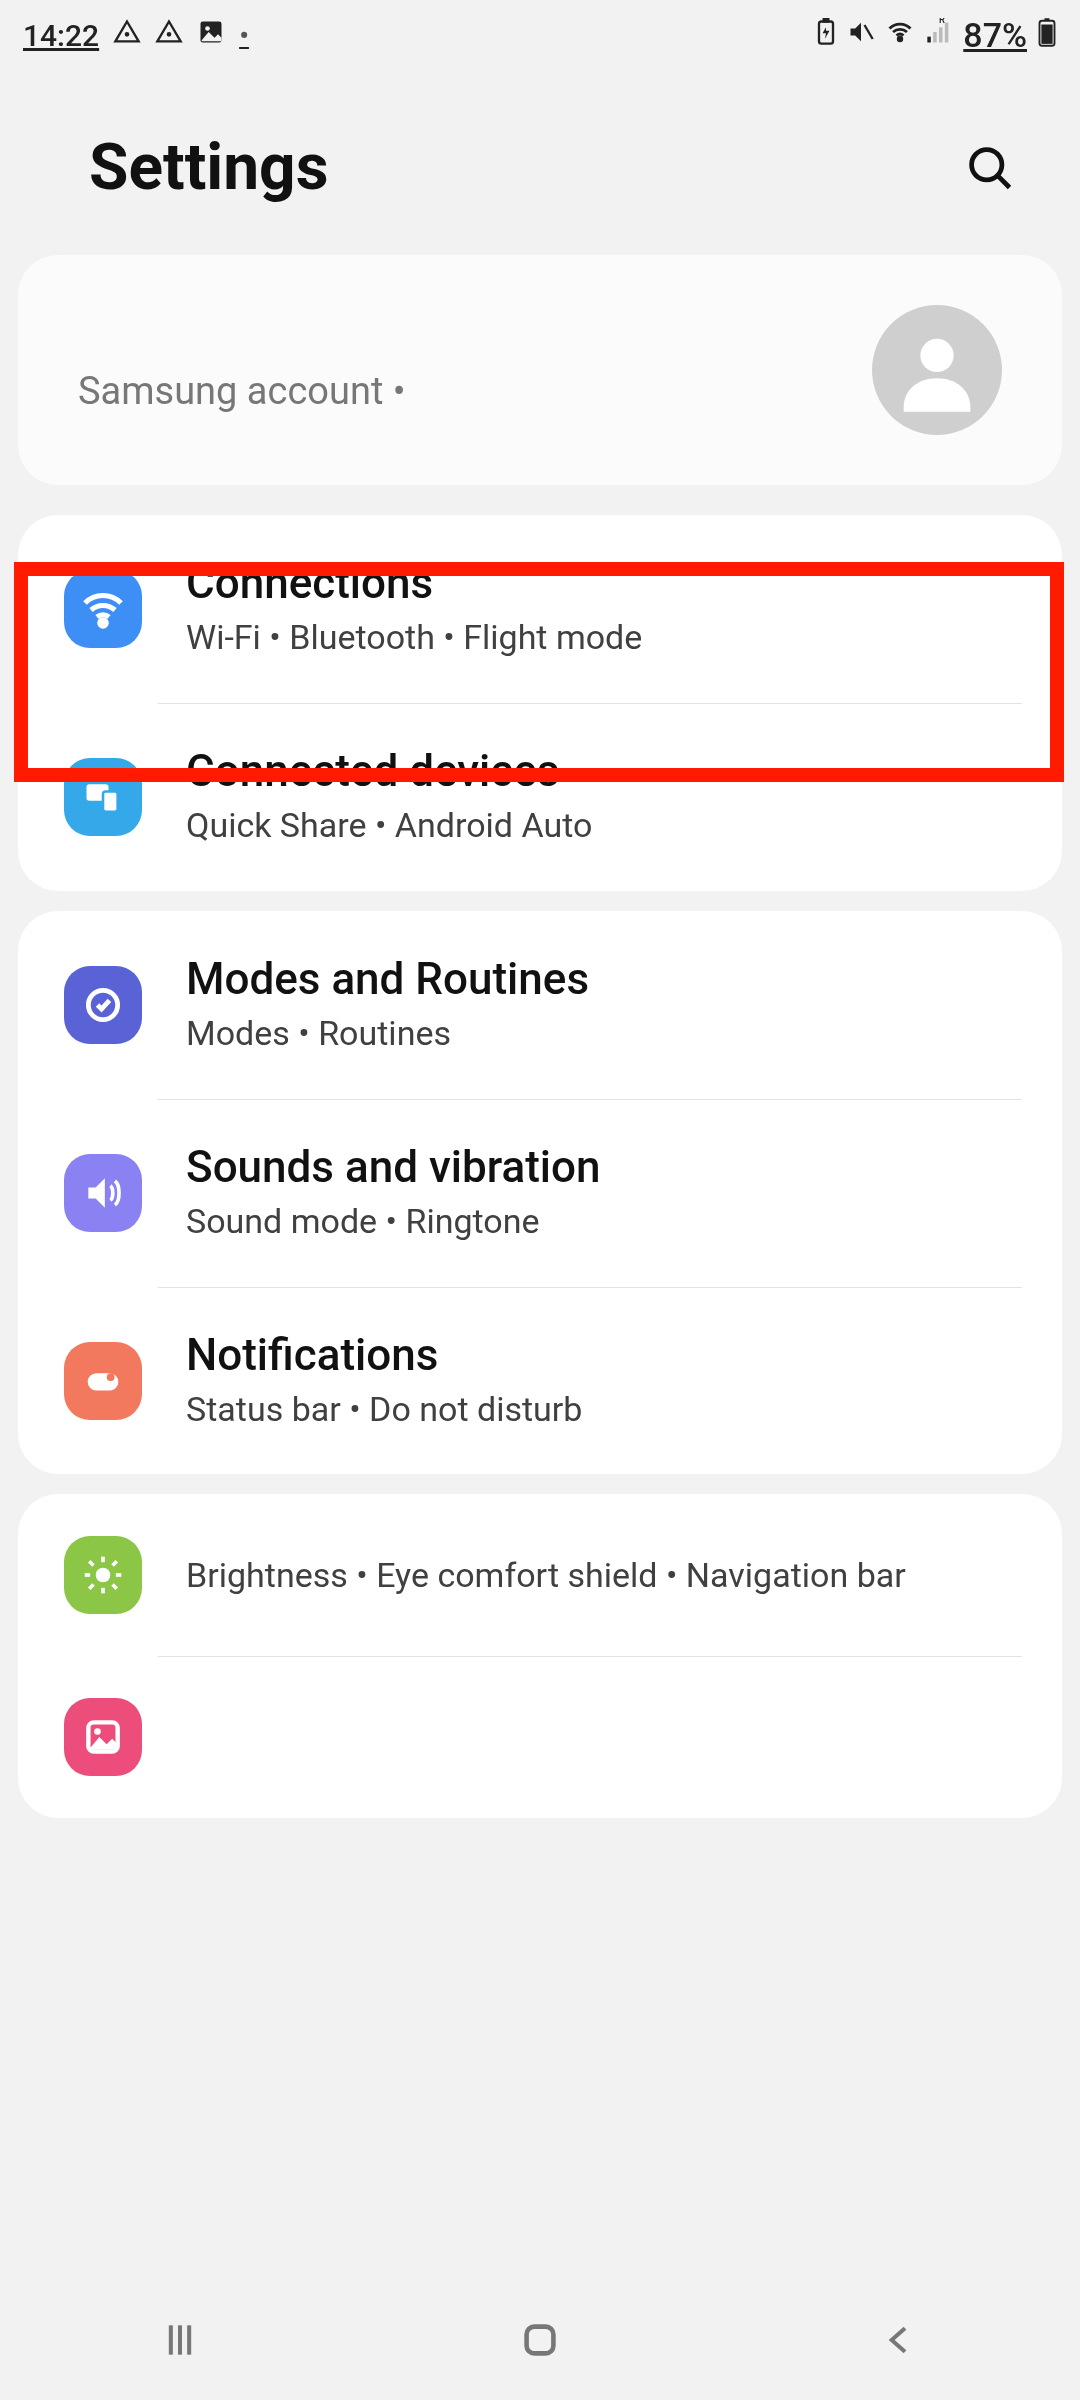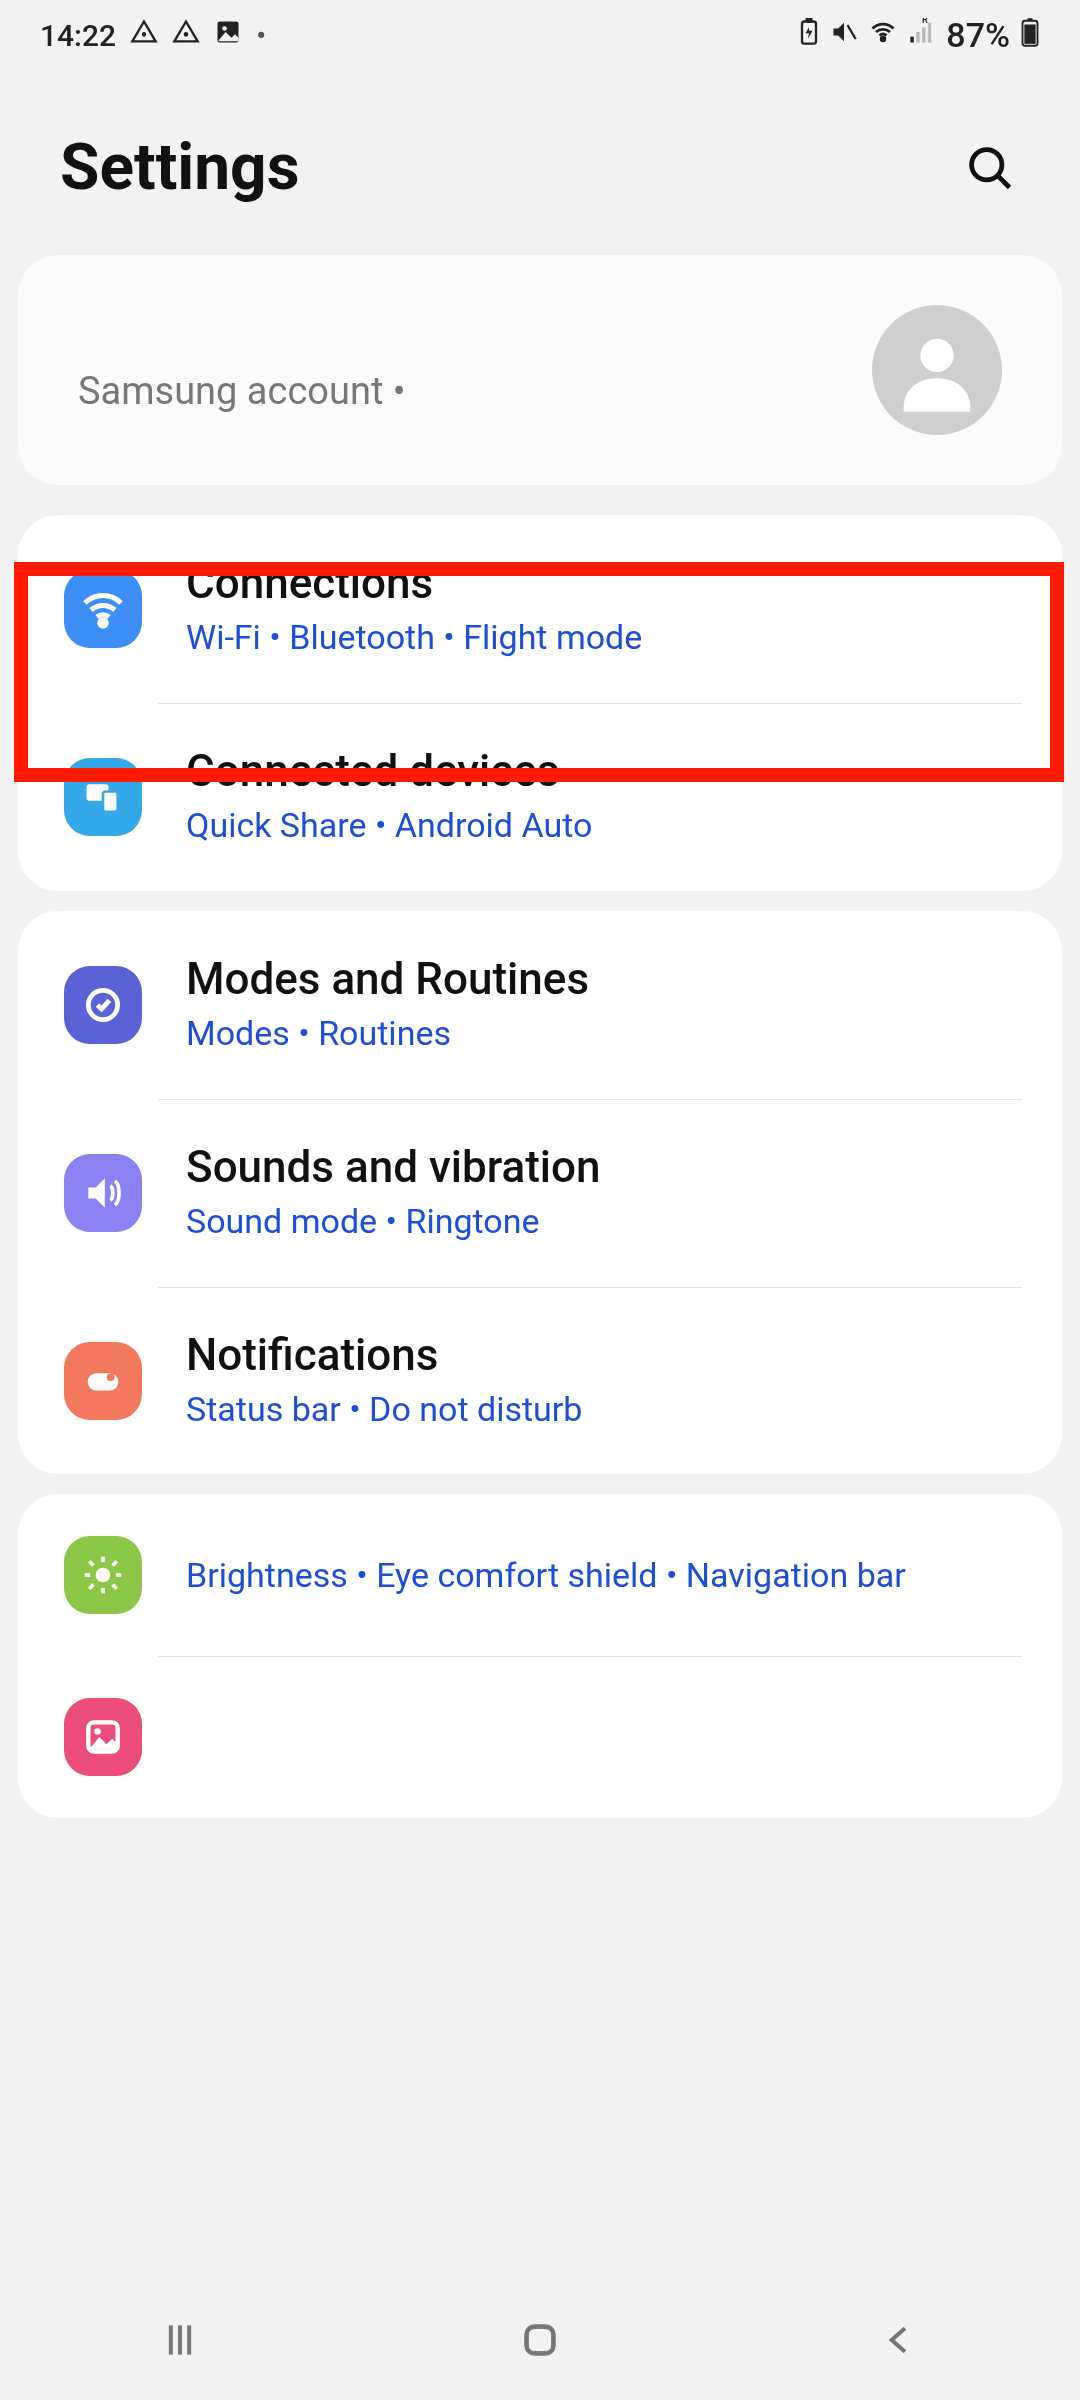--- a/index.html
+++ b/index.html
@@ -11,35 +11,37 @@
     position: relative;
     overflow: hidden;
   }
 
   
   .status-bar {
     height: 70px;
     display: flex;
     align-items: center;
     justify-content: space-between;
-    padding: 0 40px;
+    padding: 0 23px;
     font-size: 30px;
     color: #222;
+    text-decoration: underline;
   }
   .status-left { display:flex; align-items:center; gap:14px; font-weight:500;}
   .status-right { display:flex; align-items:center; gap:10px; font-weight:500;}
   .status-right .pct { font-size:34px; }
   .glyph { font-size:28px; }
 
   
   .header {
     display:flex;
     align-items:center;
     justify-content:space-between;
     padding: 60px 60px 40px 60px;
+    margin-left: 29px;
   }
   .header h1 { font-size: 64px; font-weight: 700; }
   .search-btn { width:60px; height:60px; display:flex; align-items:center; justify-content:center; }
 
   
   .card {
     background:#fff;
     border-radius: 40px;
     margin: 20px 18px;
   }
@@ -72,21 +74,21 @@
     height:1px;
     background:#e3e3e3;
   }
   .icon {
     width:78px; height:78px; border-radius:26px;
     display:flex; align-items:center; justify-content:center;
     flex-shrink:0;
   }
   .row-text { flex:1; min-width:0; }
   .row-title { font-size:44px; font-weight:500; color:#111; margin-bottom:6px;}
-  .row-sub { font-size:34px; color:#1d4ed8; line-height:1.35; }
+  .row-sub { font-size:34px; color:#404040; line-height:1.35; }
 
   
   .highlight-box {
     position:absolute;
     border: 14px solid #ff1a00;
     pointer-events:none;
   }
 
   
   .navbar {

